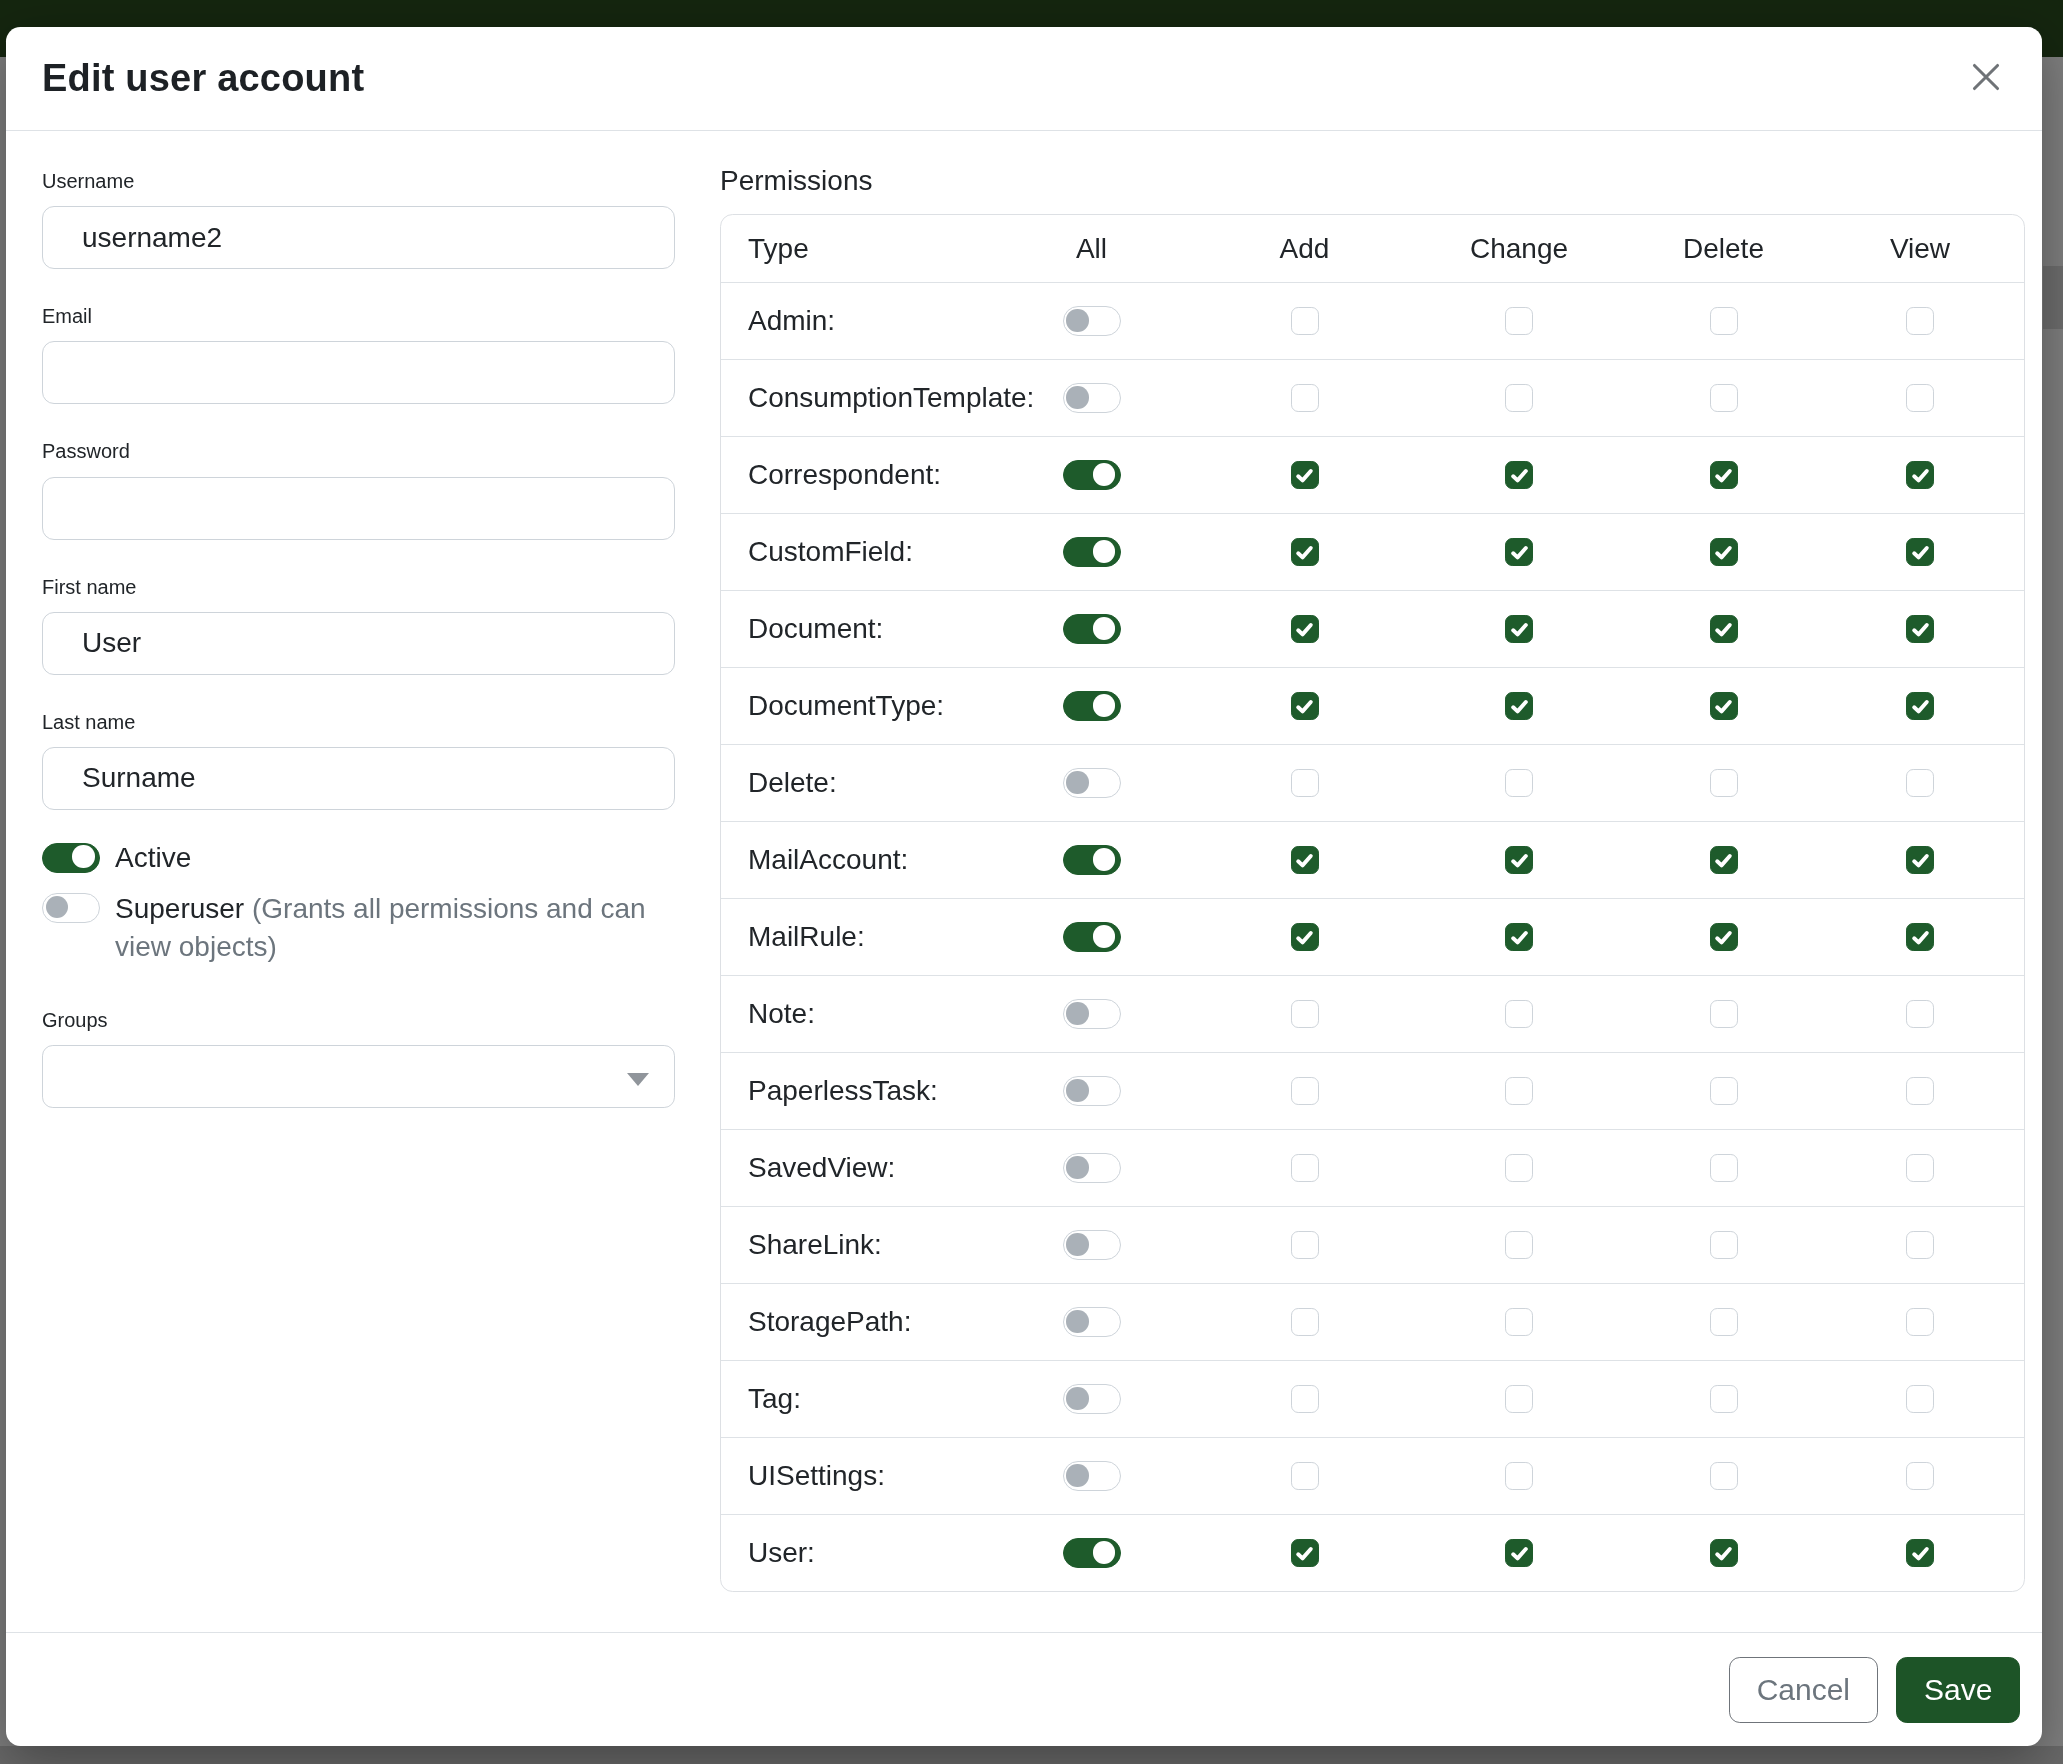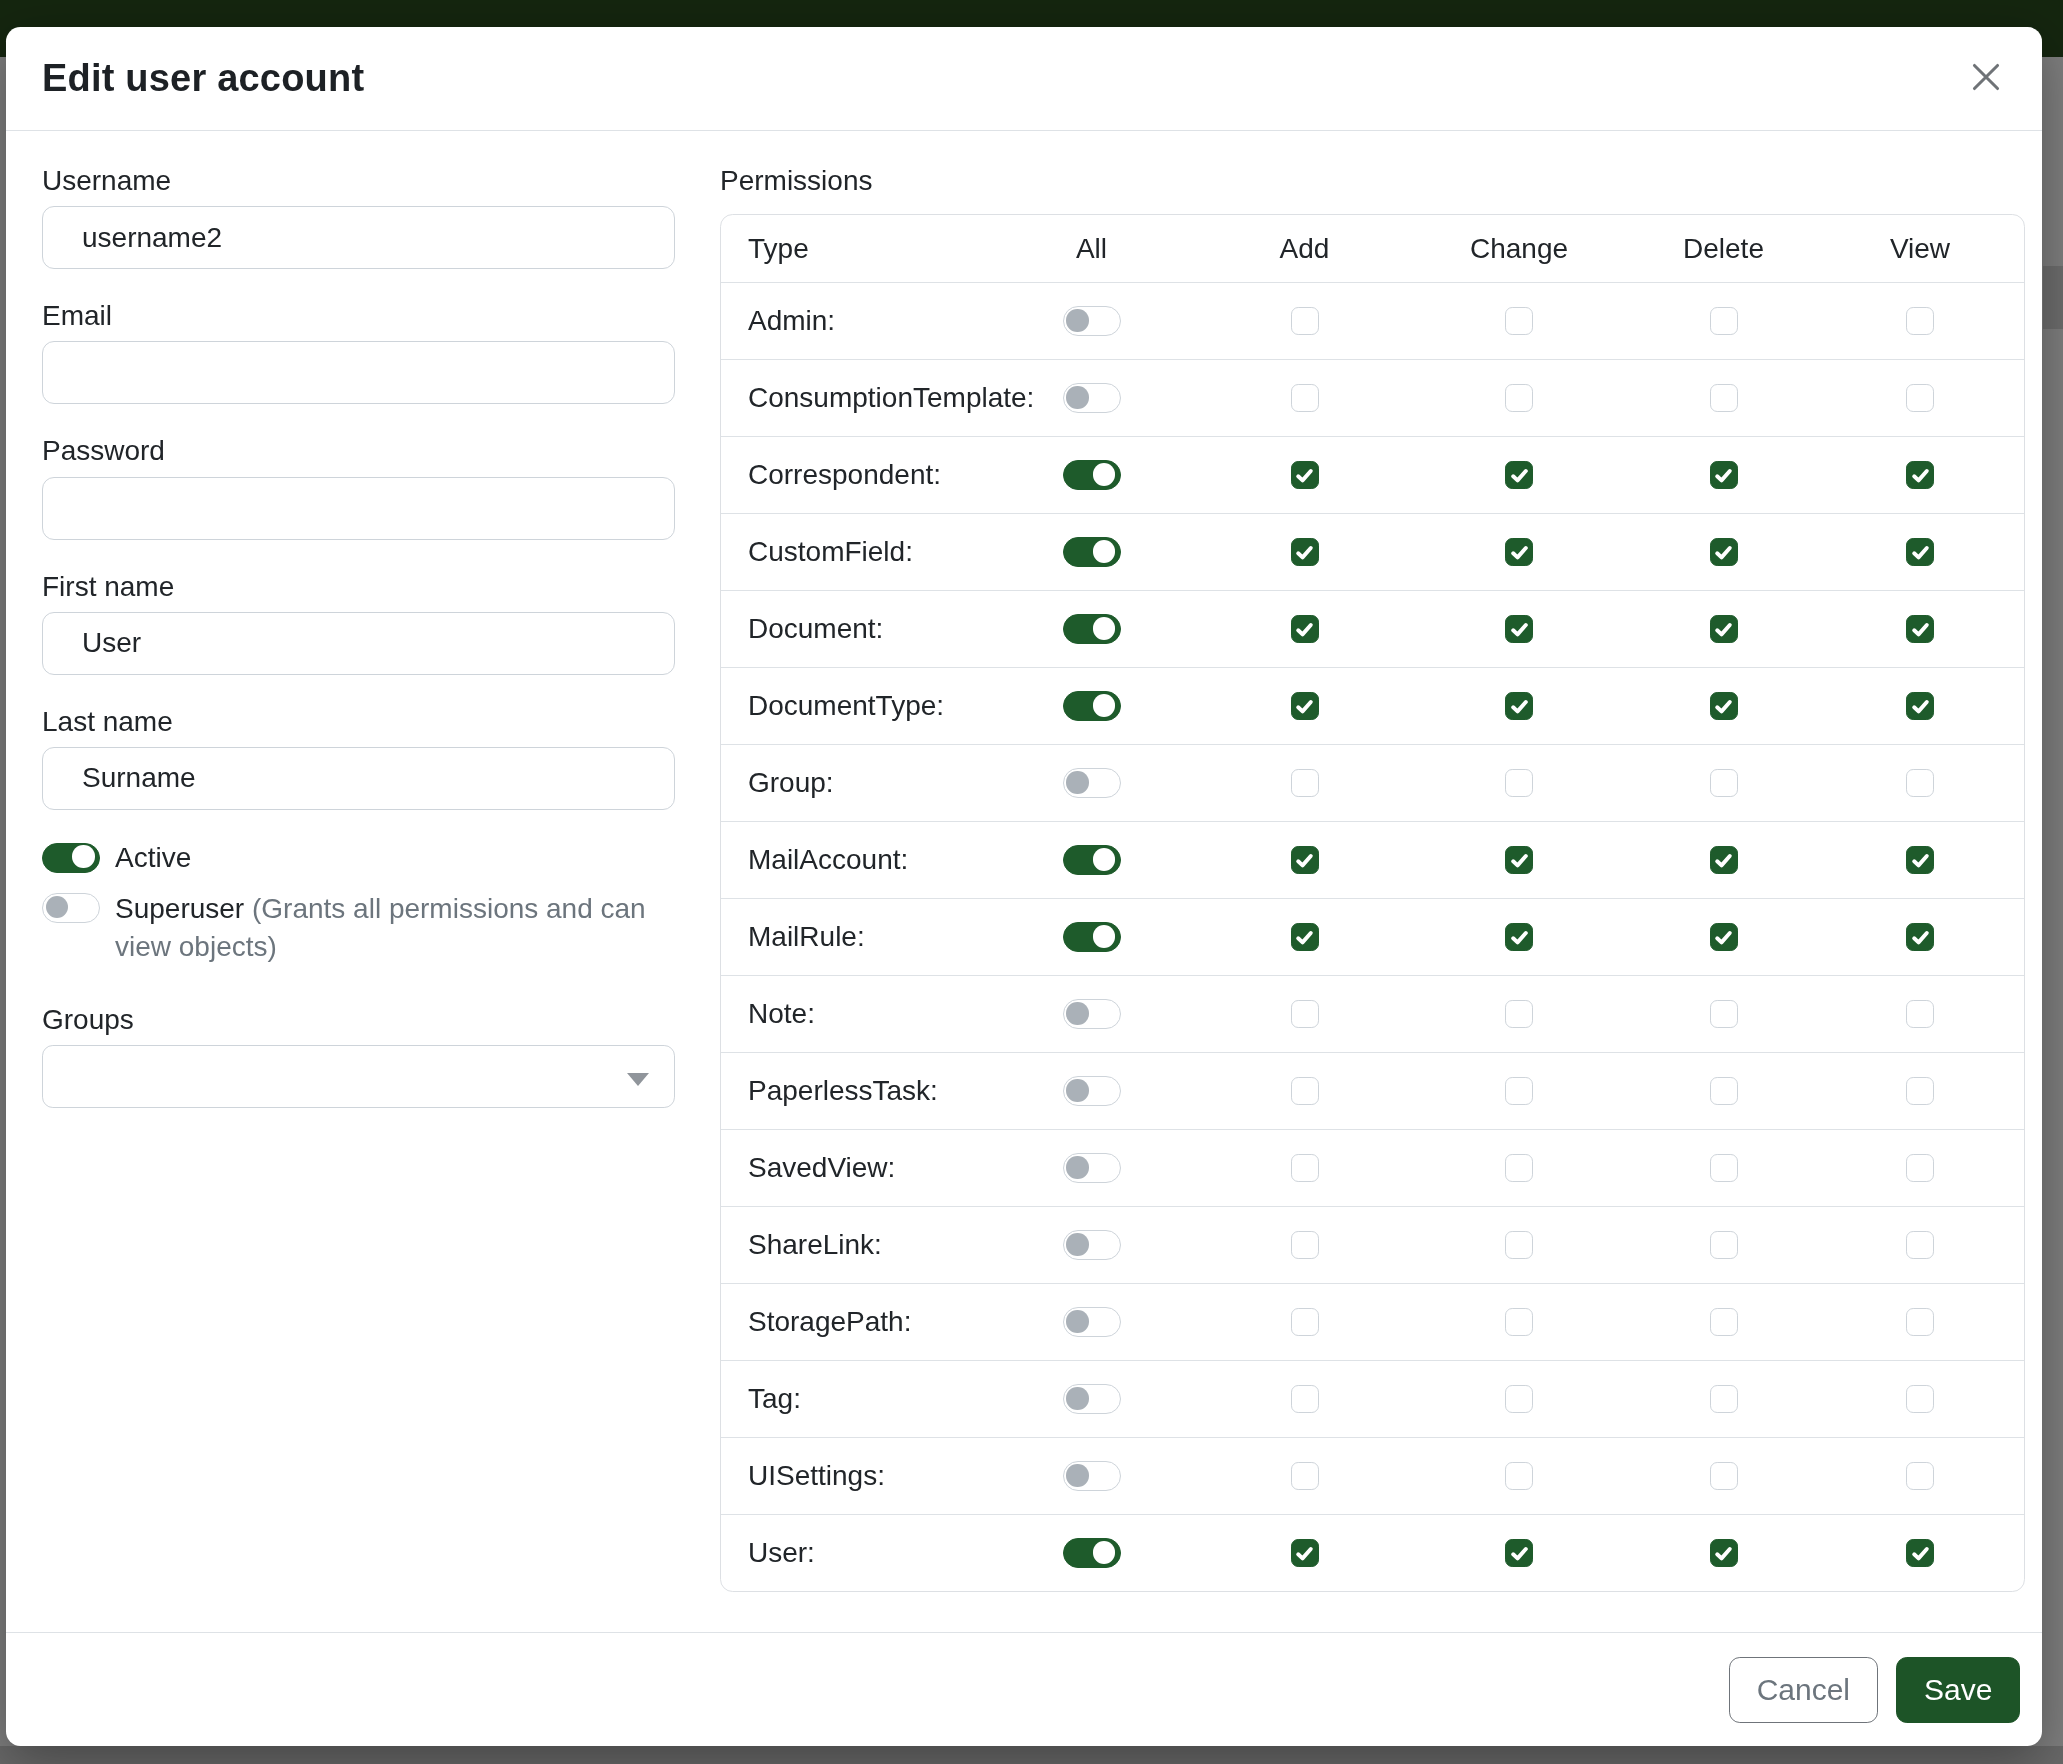--- a/index.html
+++ b/index.html
@@ -44,21 +44,21 @@
   .modal-footer {
     flex:0 0 114px; height:114px;
     border-top:1.8px solid #dee2e6;
     display:flex; align-items:center; justify-content:flex-end;
     gap:18px; padding-right:21.6px;margin-top:33px;
   }
 
   
   .form-col { width:633px; flex:0 0 633px; }
   .field { margin-bottom:29px; }
-  .field-label { display:block; font-size:28px; color:#212529; line-height:36px; margin-bottom:7.2px; }
+  .field-label { display:block; font-size:20px; color:#212529; line-height:36px; margin-bottom:7.2px; }
   .text-input {
     width:100%; height:63px;
     border:1.8px solid #ced4da; border-radius:12px;
     font-family:"Liberation Sans", sans-serif;
     font-size:28px; color:#212529;
     padding:0 39px; background:#fff; outline:none;
   }
   .check-row { display:flex; align-items:flex-start; margin:25px 0 12.6px 0; }
   .check-row.tight { margin-top:5.4px; }
   .check-row .switch { flex:0 0 auto; margin-top:3.6px; }
@@ -400,21 +400,21 @@
             <div class="perm-cell">
               <div class="cbx on">
                 <svg width="21" height="21" viewBox="0 0 16 16">
                   <path d="M3.2 8.6 L6.5 11.7 L12.8 4.6" stroke="#fff" stroke-width="3" fill="none" stroke-linecap="round" stroke-linejoin="round"></path>
                 </svg>
               </div>
             </div>
             <div class="perm-cell"></div>
           </div>
           <div class="perm-row">
-            <div class="perm-cell type">Group:</div>
+            <div class="perm-cell type">Delete:</div>
             <div class="perm-cell">
               <div class="switch">
                 <div class="knob"></div>
               </div>
             </div>
             <div class="perm-cell">
               <div class="cbx"></div>
             </div>
             <div class="perm-cell">
               <div class="cbx"></div>

